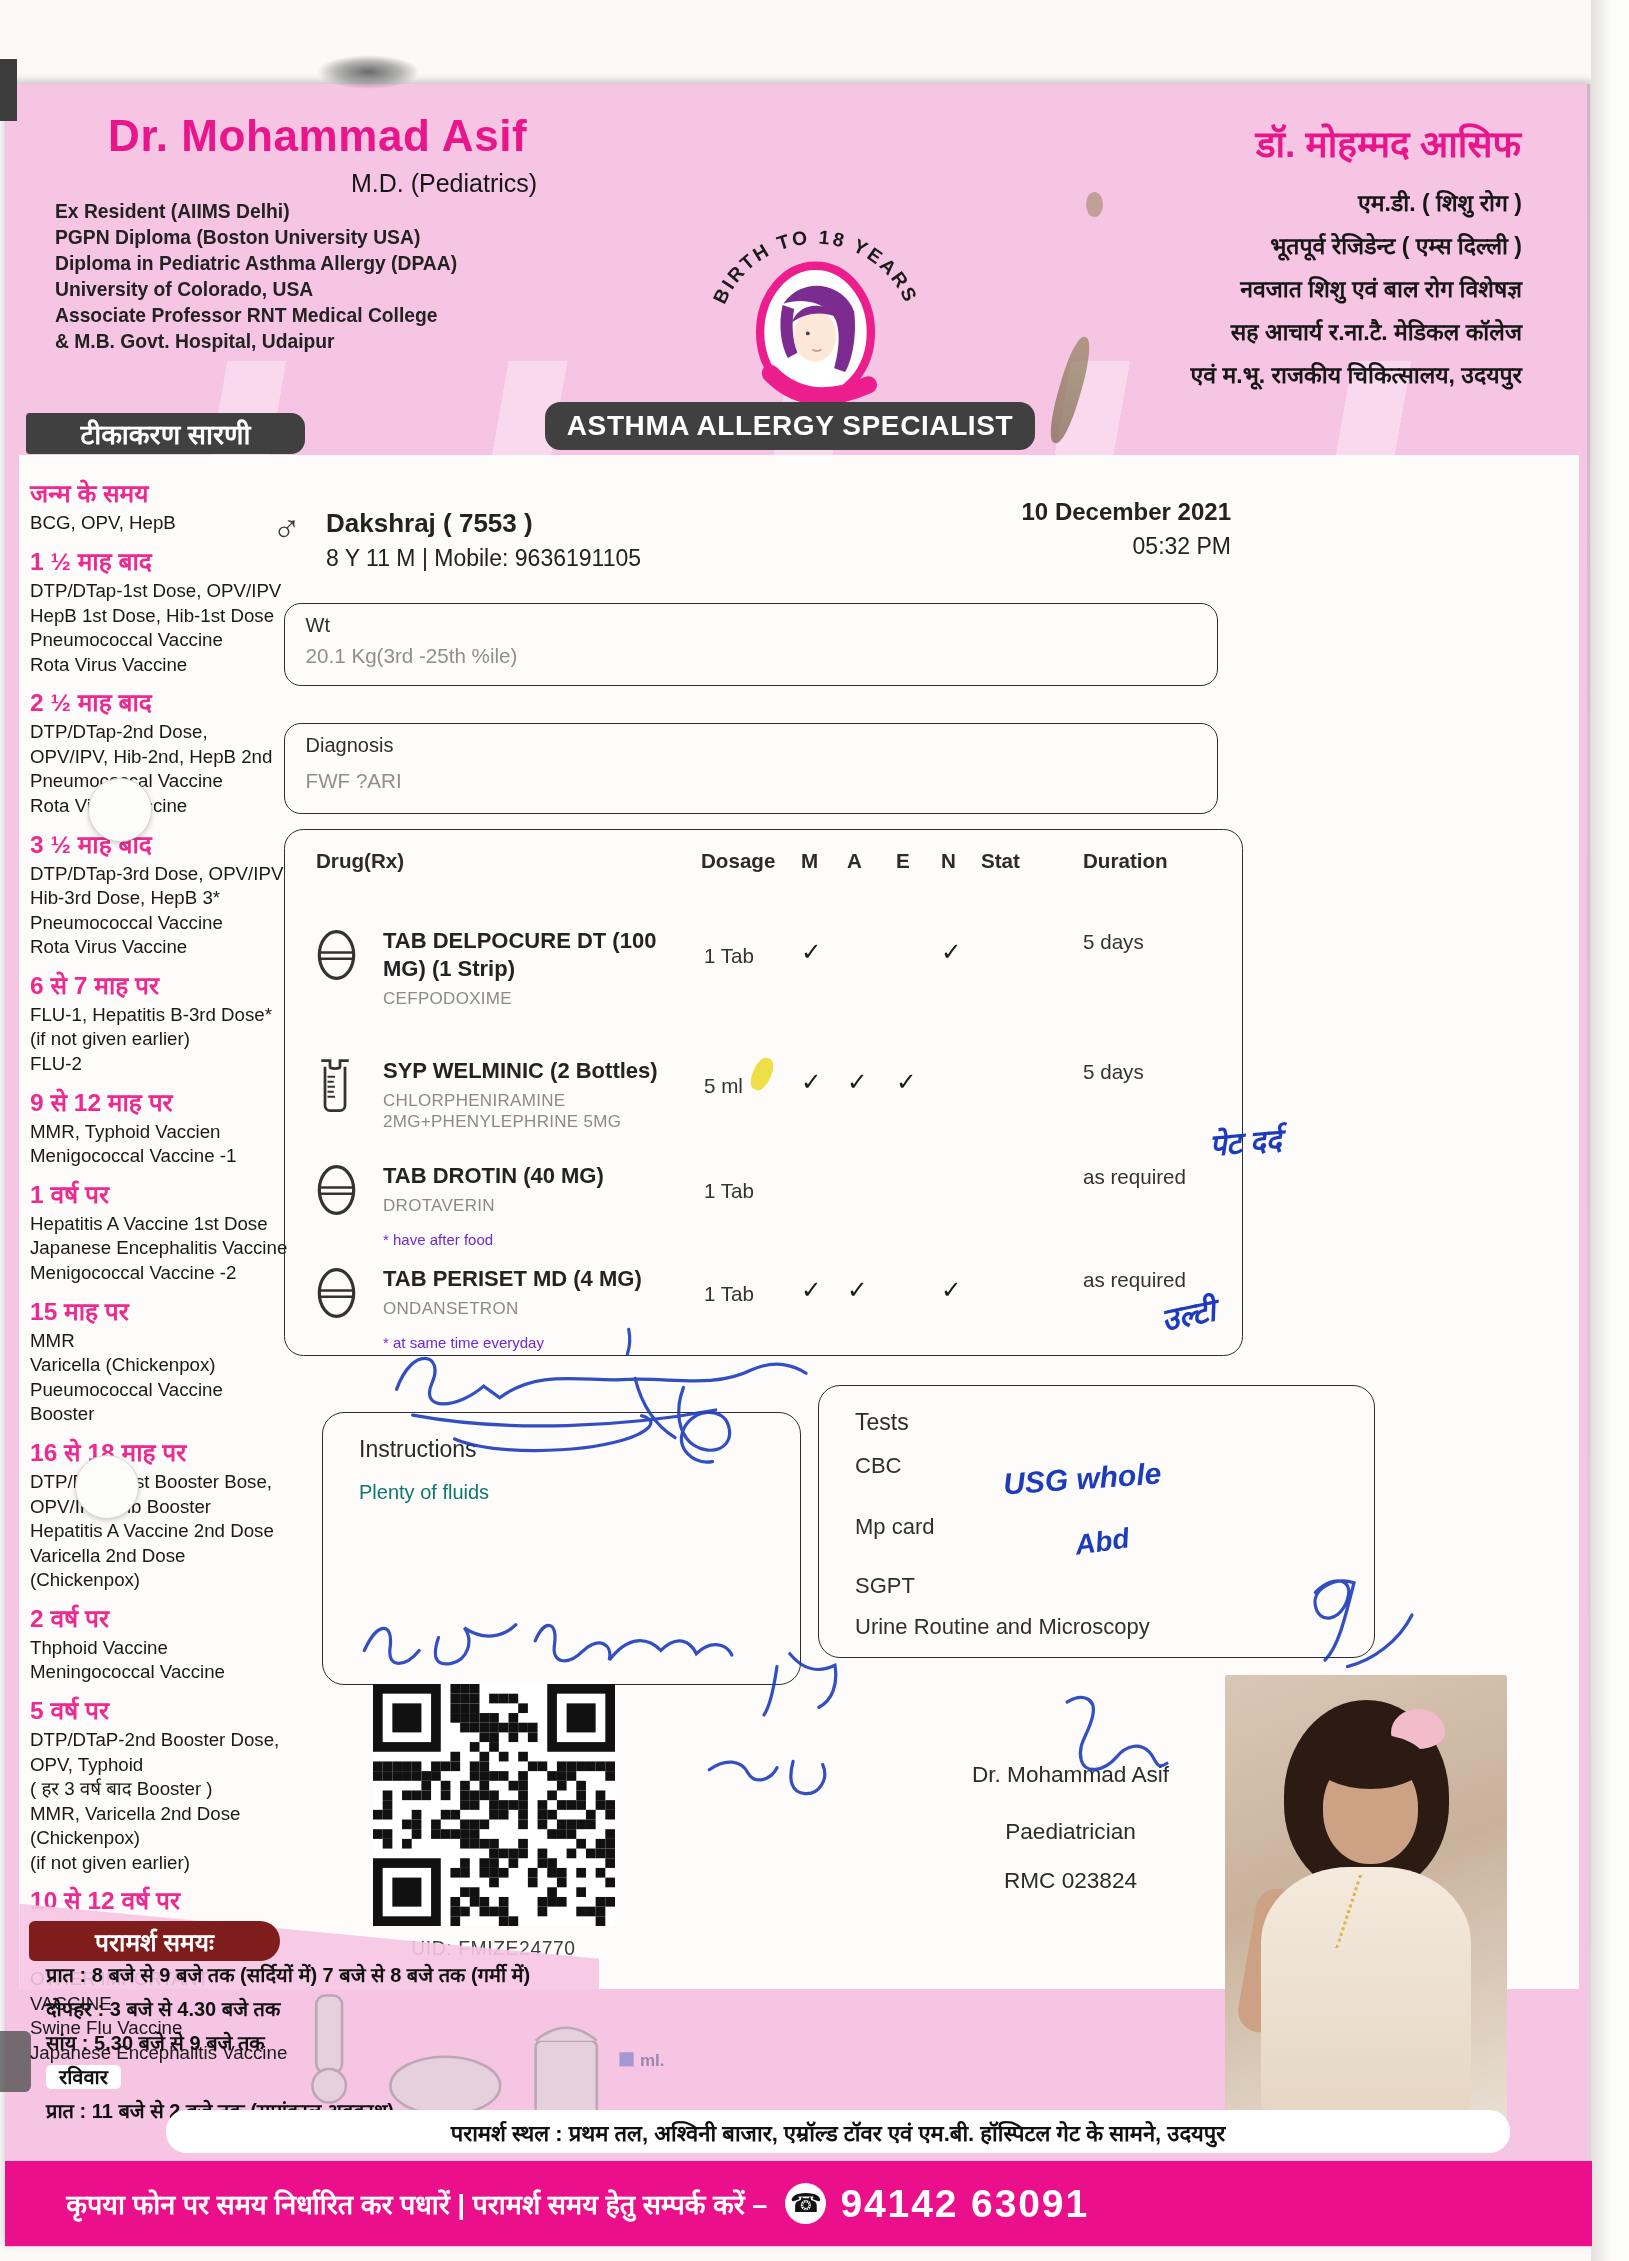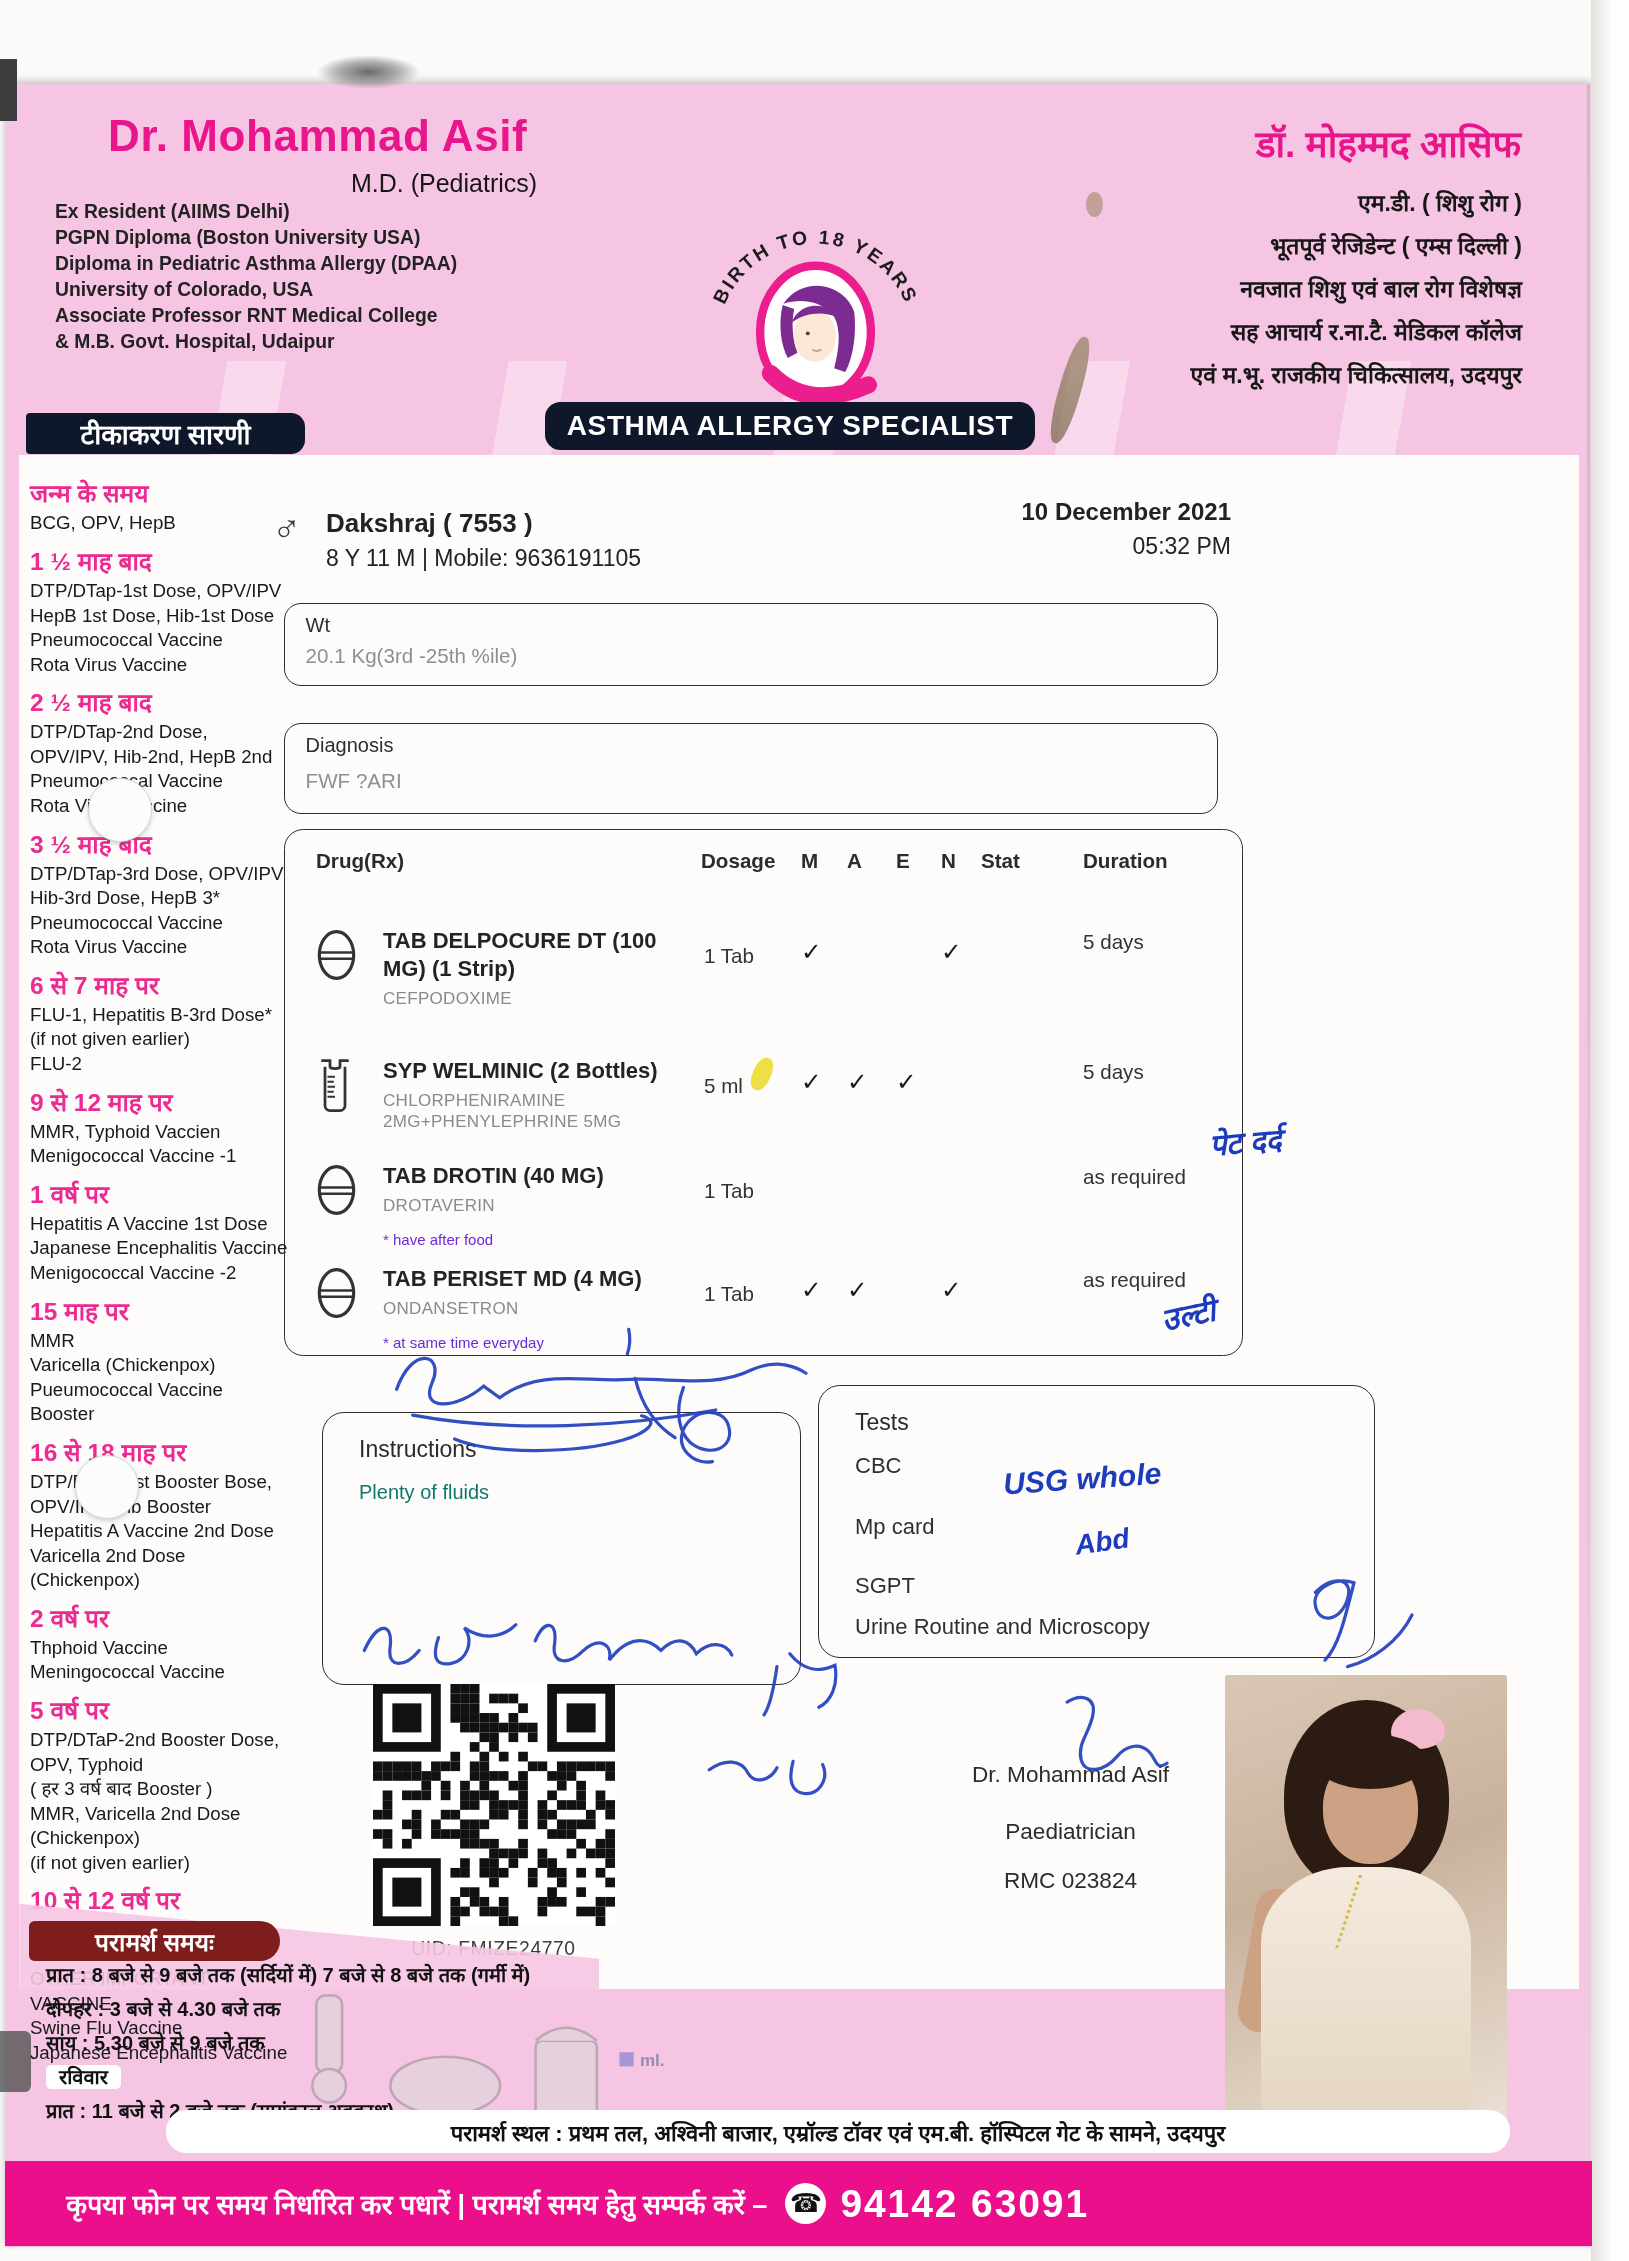--- a/index.html
+++ b/index.html
@@ -19,21 +19,21 @@
   .diag-streaks{position:absolute;left:5.2px;top:361px;width:1587px;height:110px;background:repeating-linear-gradient(100deg,transparent 0 219px,rgba(255,255,255,.35) 219px 277px);}
   
   .doc-name{position:absolute;left:108px;top:111px;font-size:44px;font-weight:800;color:#e9158b;letter-spacing:0.6px;}
   .doc-degree{position:absolute;left:351px;top:169px;font-size:25px;color:#151515;}
   .credentials{position:absolute;left:55px;top:199px;}
   .cred-line{font-size:19.3px;line-height:26px;font-weight:600;color:#222;}
   .hindi-name{position:absolute;left:1070px;top:117px;width:451px;text-align:right;font-size:37px;font-weight:800;color:#e9158b;}
   .hindi-lines{position:absolute;left:1006px;top:182px;width:516px;text-align:right;}
   .hindi-line{font-size:23px;line-height:43px;font-weight:700;color:#161616;}
   .logo-wrap{position:absolute;left:706px;top:166px;width:219px;height:264px;}
-  .band{position:absolute;background:#0f172a;color:#fff;font-weight:800;display:flex;align-items:center;justify-content:center;}
+  .band{position:absolute;background:#404040;color:#fff;font-weight:800;display:flex;align-items:center;justify-content:center;}
   .band-schedule{left:26px;top:413px;width:279px;height:41px;border-radius:3.9px 14px 14px 3.9px;font-size:27px;}
   .band-specialist{left:545px;top:402px;width:490px;height:48px;border-radius:15.5px;font-size:28px;letter-spacing:0.6px;}
   
   .white-body{position:absolute;left:19.3px;top:455px;width:1560px;height:1534px;background:#fdfcfa;}
   .pink-wedge{position:absolute;left:19.3px;top:1892px;width:580px;height:98px;background:rgba(246,197,227,.9);clip-path:polygon(0 12%,100% 68%,100% 100%,0 100%);}
   .sidebar{position:absolute;left:30px;top:468px;width:261px;}
   .sb-head{margin:8.4px 0 1.9px;font-size:24.5px;font-weight:800;color:#ec2a92;}
   .sb-line{font-size:18.7px;line-height:24.5px;font-weight:500;color:#191919;}
   .male-symbol{position:absolute;left:272px;top:507px;font-size:39px;color:#3c3c3c;}
   .patient-name{position:absolute;left:326px;top:508px;font-size:26px;font-weight:600;color:#222;}

